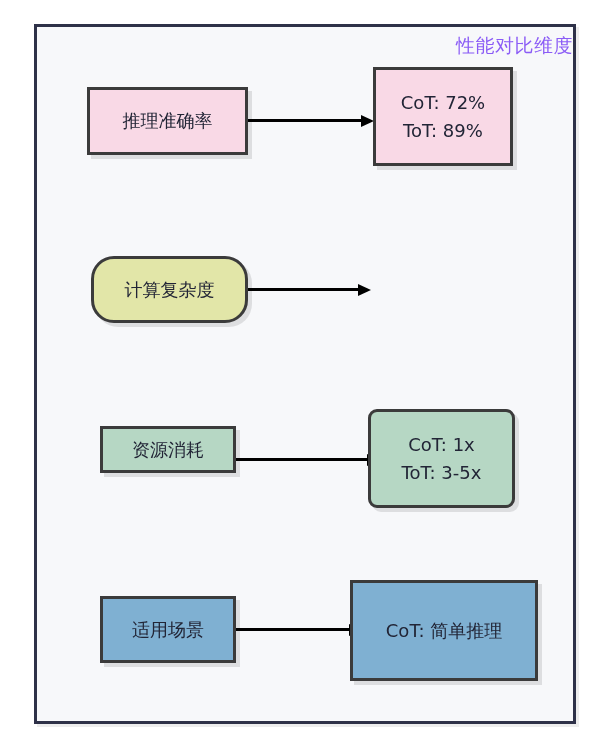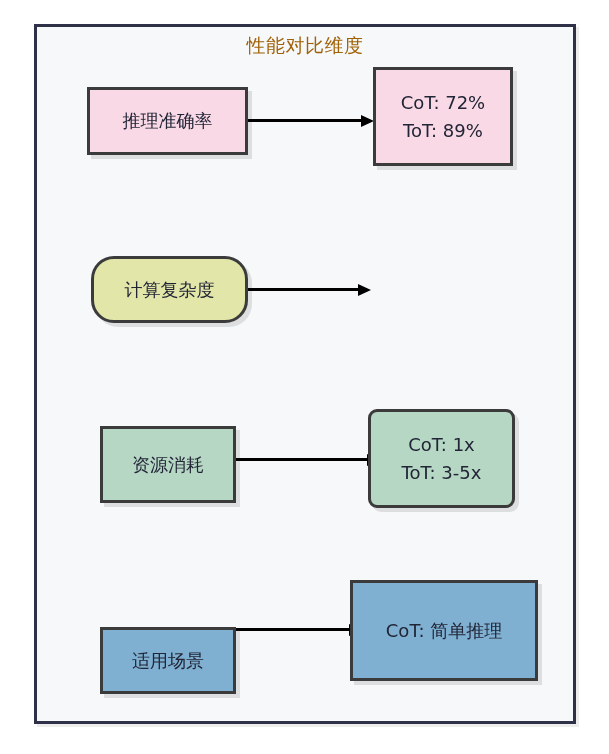--- a/index.html
+++ b/index.html
@@ -25,23 +25,23 @@
     border: 3px solid #2e3148;
     box-sizing: border-box;
     box-shadow: 3px 3px 0 rgba(0,0,0,0.07);
   }
 
   #diagram-title {
     position: absolute;
     left: 0;
     top: 6px;
     width: 100%;
-    text-align: center;
+    text-align: right;
     font-size: 19px;
-    color: #a16207;
+    color: #8b5cf6;
     letter-spacing: 0.5px;
     white-space: nowrap;
   }
 
   
   .node {
     position: absolute;
     box-sizing: border-box;
     border: 3px solid #3b3b3b;
     display: flex;
@@ -111,35 +111,35 @@
   <div class="node left fill-olive" style="left:54px; top:229px; width:157px; height:67px;border-radius:23px;">
     <span class="line">计算复杂度</span>
   </div>
 
   <div class="arrow" style="left:211px; top:257px; width:123px;">
     <div class="shaft" style="width:110px;"></div>
     <div class="head" style="left:110px;"></div>
   </div>
 
 
-  <div class="node left fill-green" style="left:63px; top:399px; width:136px; height:77px;">
+  <div class="node left fill-green" style="left:63px; top:399px; width:136px; height:47px;">
     <span class="line">资源消耗</span>
   </div>
 
   <div class="arrow" style="left:199px; top:427px; width:144px;">
     <div class="shaft" style="width:131px;"></div>
     <div class="head" style="left:131px;"></div>
   </div>
 
   <div class="node right fill-green" style="left:331px; top:382px; width:147px; height:99px;border-radius:9px;">
     <span class="line">CoT: 1x</span>
     <span class="line">ToT: 3-5x</span>
   </div>
 
-  <div class="node left fill-blue" style="left:63px; top:569px; width:136px; height:67px;margin-top:31px;">
+  <div class="node left fill-blue" style="left:63px; top:569px; width:136px; height:67px;">
     <span class="line">适用场景</span>
   </div>
 
   <div class="arrow" style="left:199px; top:597px; width:126px;">
     <div class="shaft" style="width:113px;"></div>
     <div class="head" style="left:113px;"></div>
   </div>
 
   <div class="node right fill-blue" style="left:313px; top:553px; width:188px; height:101px;gap:40px;">
     <span class="line">CoT: 简单推理</span>

